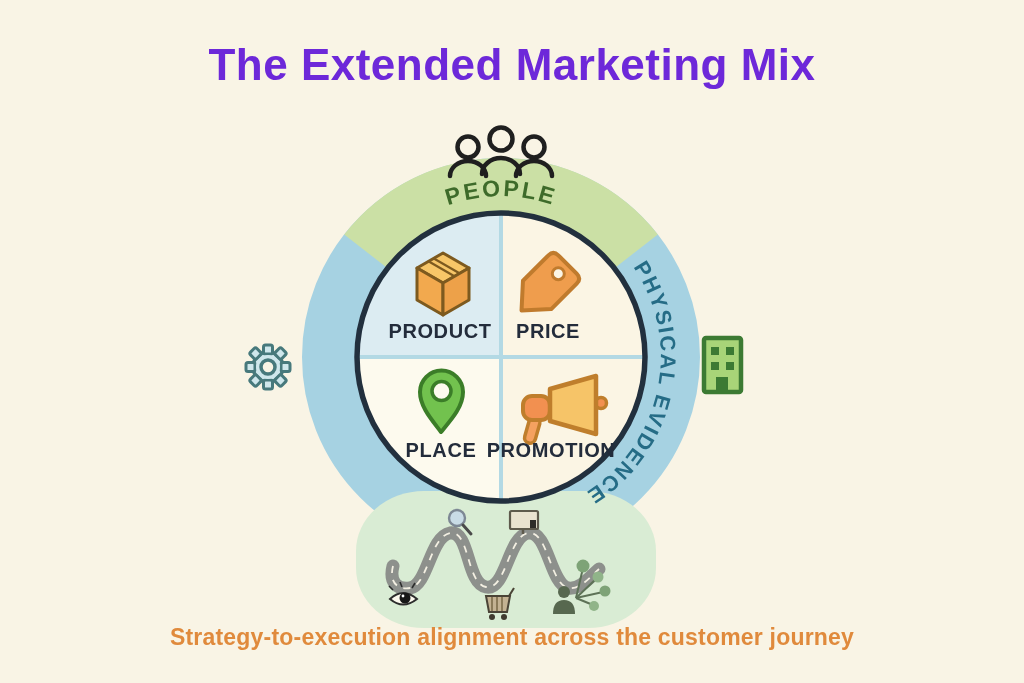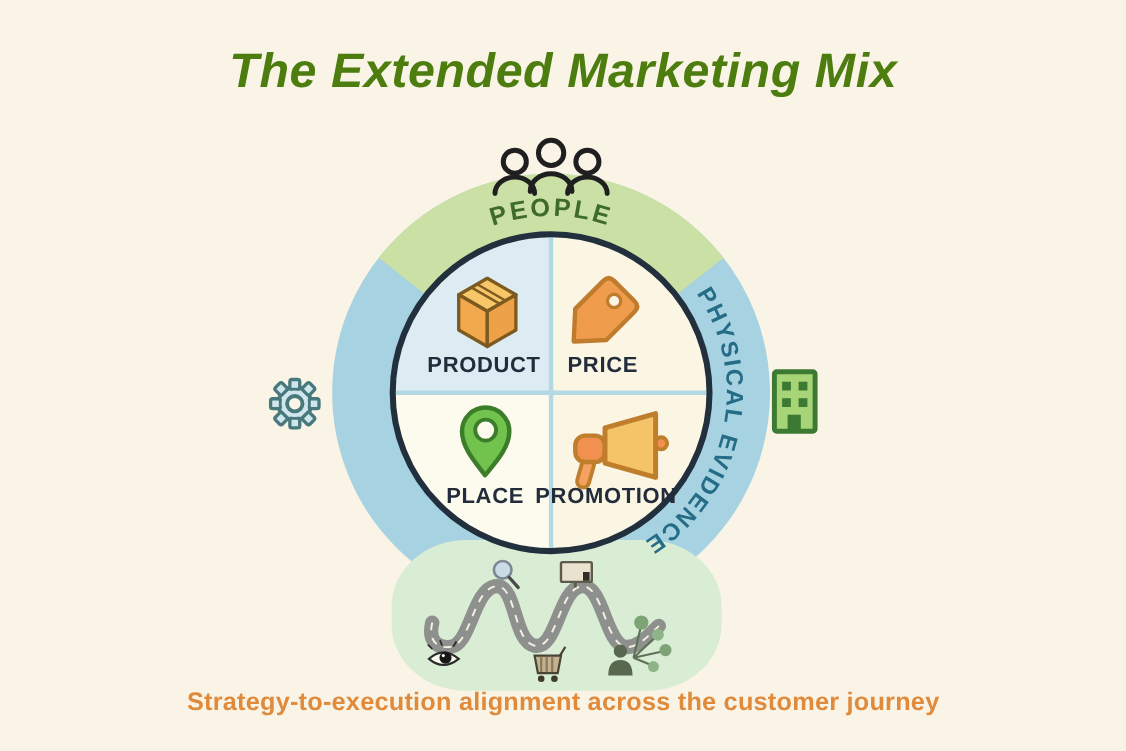--- a/index.html
+++ b/index.html
@@ -3,21 +3,21 @@
 <meta charset="utf-8">
 <style>
   html,body{margin:0;padding:0;background:#e8e8e8;}
   .canvas{
     position:relative;width:1024px;height:683px;margin:0 auto;
     background:#f9f4e5;overflow:hidden;
     font-family:"Liberation Sans",sans-serif;
   }
   .title{
     position:absolute;top:40px;left:0;width:100%;text-align:center;
-    font-size:44px;font-weight:800;color:#4d7c0f;letter-spacing:.5px;font-style:italic;
+    font-size:44px;font-weight:800;color:#6d28d9;letter-spacing:.5px;
   }
   .caption{
     position:absolute;top:624px;left:0;width:100%;text-align:center;
     font-size:23px;font-weight:700;color:#e08a3c;letter-spacing:.2px;
   }
   svg{position:absolute;top:0;left:0;}
   text{font-family:"Liberation Sans",sans-serif;}
   .arc-label{font-size:23px;font-weight:700;letter-spacing:2.5px;}
   .arc-label-long{font-size:21.5px;font-weight:700;letter-spacing:2px;}
   .quad-label{font-size:20px;font-weight:700;fill:#232c3b;letter-spacing:.6px;}

